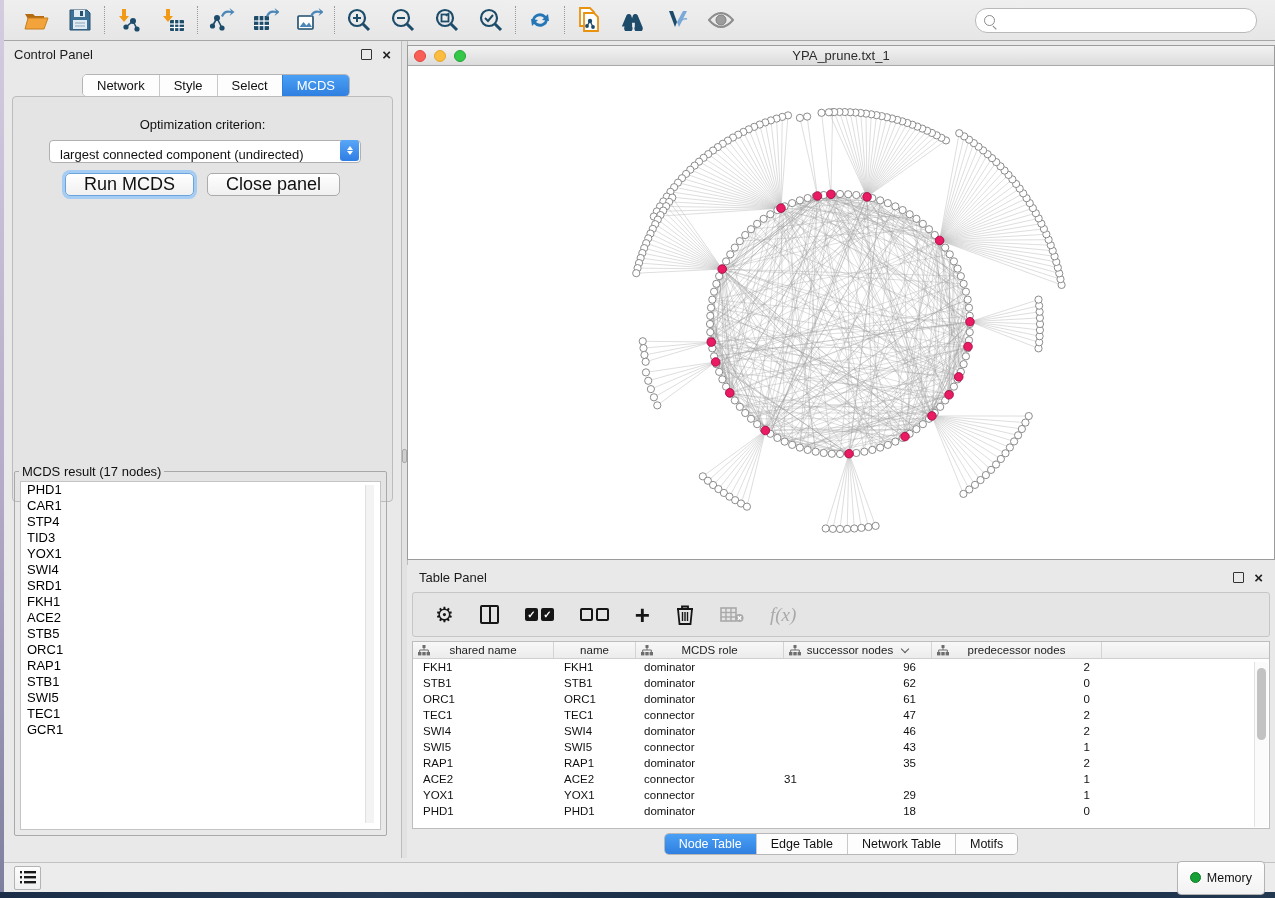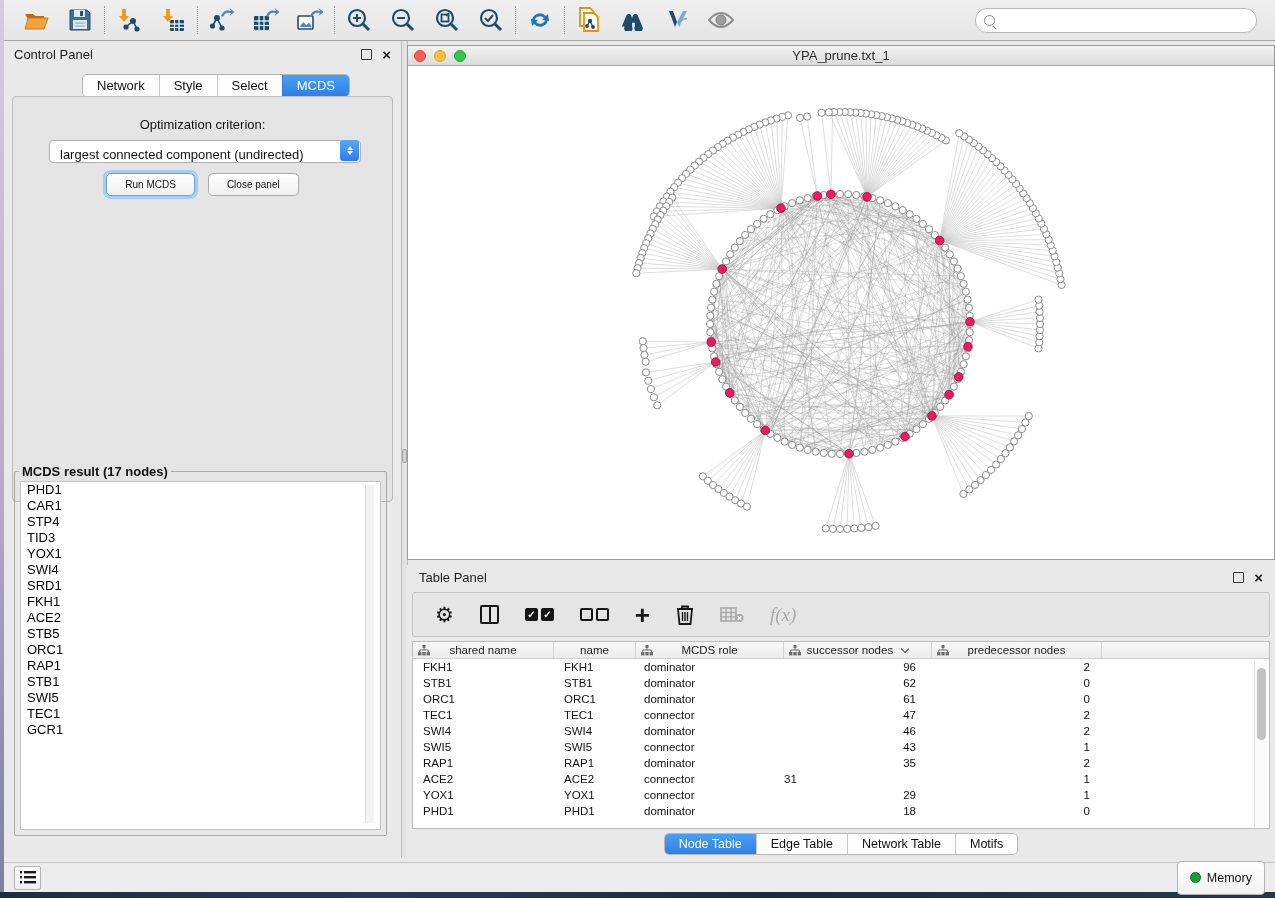--- a/index.html
+++ b/index.html
@@ -50,27 +50,27 @@
     border:1px solid #b0b0b0; border-radius:4px; display:flex; align-items:flex-end; cursor:pointer; }
   .combo-text { flex:1; font-size:13px; padding-left:10px; color:#111; white-space:nowrap; }
   .combo-stepper { width:19px; height:21px; margin:1px; border-radius:3px;
     background:linear-gradient(#59a7f7,#2e7de4); display:flex; flex-direction:column;
     align-items:center; justify-content:center; gap:1px; }
   .combo-stepper i { width:0; height:0; border-left:3.5px solid transparent; border-right:3.5px solid transparent; }
   .chev-up { border-bottom:4px solid #fff; }
   .chev-dn { border-top:4px solid #fff; }
   .btn-row { position:absolute; top:76px; left:0; width:100%; display:flex; justify-content:center; gap:13px; }
   .aqua-btn { height:23px; padding:0 18px; background:linear-gradient(#ffffff,#f0f0f0);
-    border:1px solid #ababab; border-radius:5px; font-size:10px; color:#111; cursor:pointer;
+    border:1px solid #ababab; border-radius:5px; font-size:18px; color:#111; cursor:pointer;
     font-family:"Liberation Sans",sans-serif; }
   .aqua-btn.focus { box-shadow:0 0 0 3px #a5cdf4; border-color:#6ba3dd; }
 
   .mcds-box { position:absolute; left:10px; top:423px; width:373px; height:372px;
     border:1px solid #a9a9a9; border-radius:2px; }
-  .mcds-box legend { font-size:13px; color:#111; margin-left:4px; padding:0 3px;font-weight:bold; }
+  .mcds-box legend { font-size:13px; color:#111; margin-left:4px; padding:0 3px; }
   .mcds-list { position:absolute; left:5px; top:2px; right:5px; bottom:5px; background:#fff;
     border:1px solid #c4c4c4; overflow:hidden; font-size:13px; color:#000; }
   .mcds-list div { line-height:16px; padding-left:6px; }
   .mcds-scroll { position:absolute; right:6px; top:3px; width:9px; bottom:6px; background:#f3f3f3;
     border-left:1px solid #e0e0e0; }
 
   
   .vsplit { position:absolute; left:397px; top:41px; width:7px; height:817px; background:#e2e2e2;
     border-left:1px solid #bdbdbd; border-right:1px solid #bdbdbd; cursor:col-resize; }
   .vsplit .grip { position:absolute; top:408px; left:0px; width:5px; height:14px;

